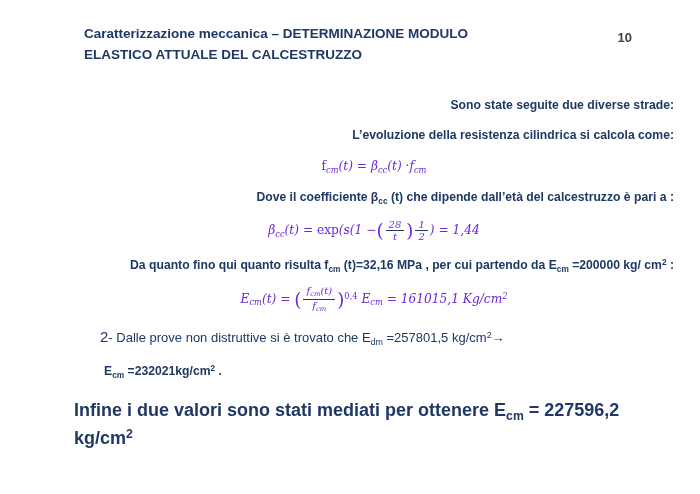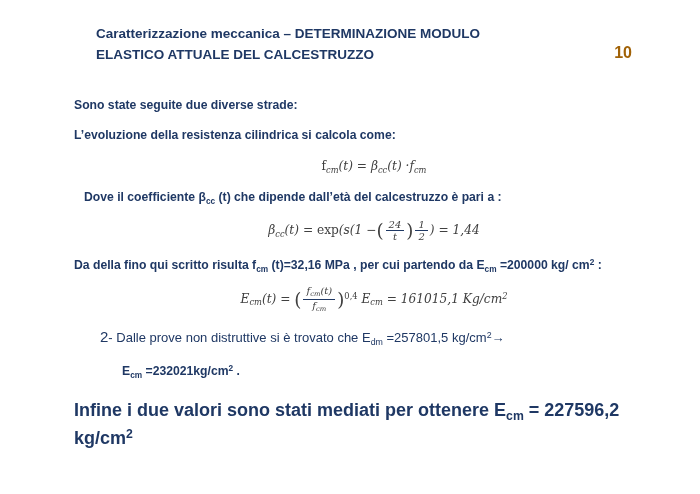--- a/index.html
+++ b/index.html
@@ -16,60 +16,61 @@
     position: relative;
   }
   .slide {
     position: relative;
     width: 700px;
     height: 494px;
     box-sizing: border-box;
   }
   .page-number {
     position: absolute;
-    top: 44px;
+    top: 30px;
     right: 68px;
-    font-size: 16px;
+    font-size: 13px;
     font-weight: bold;
-    color: #a16207;
+    color: #404040;
   }
   .title {
     position: absolute;
-    left: 96px;
+    left: 84px;
     top: 24px;
     width: 470px;
     font-size: 13.5px;
     font-weight: bold;
     line-height: 1.55;
     color: #1f3864;
   }
   .body {
     position: absolute;
     left: 74px;
     top: 96px;
     width: 600px;
     font-size: 12.2px;
     line-height: 1.5;
     color: #1f3864;
   }
   .para {
     font-weight: bold;
     margin: 0 0 12px 0;
+    text-align: right;
   }
   .para.tight {
     margin-bottom: 2px;
   }
   .step1 {
     font-size: 16px;
     font-weight: bold;
   }
   .eq {
     text-align: center;
     font-family: "DejaVu Serif", serif;
-    color: #404040;
+    color: #6d28d9;
     margin: 10px 0 12px 0;
   }
   .it {
     font-style: italic;
   }
   sub {
     font-size: 0.68em;
     vertical-align: -0.32em;
   }
   sup {
@@ -108,21 +109,21 @@
   .step2 {
     margin-left: 26px;
     font-size: 13px;
     font-weight: normal;
     margin-top: 4px;
   }
   .step2 .num2 {
     font-size: 15px;
   }
   .step2-line2 {
-    margin-left: 48px;
+    margin-left: 30px;
     font-weight: bold;
     margin-top: 2px;
   }
   .final {
     margin-top: 16px;
     font-size: 18px;
     font-weight: bold;
     color: #1f3864;
   }
   .eq-serif {
@@ -156,26 +157,26 @@
       <span class="eq-serif nb it">f</span><sub class="eq-serif it">cm</sub><span class="eq-serif it">(t) =</span>
       <span class="eq-serif it">β</span><sub class="eq-serif it">cc</sub><span class="eq-serif it">(t) ·</span><span class="eq-serif it">f</span><sub class="eq-serif it">cm</sub>
     </div>
 
     <p class="para indent1 tight">
       <span>Dove il coefficiente β</span><sub>cc</sub><span> (t) che dipende dall’età del calcestruzzo è pari a :</span>
     </p>
 
     <div class="eq">
       <span class="eq-serif it">β</span><sub class="eq-serif it">cc</sub><span class="eq-serif it">(t) =</span>
-      <span class="eq-serif nb">exp</span><span class="eq-serif it">(s(1 −</span><span class="paren-big">(</span><span class="frac eq-serif"><span class="num">24</span><span class="den it">t</span></span><span class="paren-big">)</span><sup class="frac eq-serif"><span class="num">1</span><span class="den">2</span></sup><span class="eq-serif it">) = 1,44</span>
+      <span class="eq-serif nb">exp</span><span class="eq-serif it">(s(1 −</span><span class="paren-big">(</span><span class="frac eq-serif"><span class="num">28</span><span class="den it">t</span></span><span class="paren-big">)</span><sup class="frac eq-serif"><span class="num">1</span><span class="den">2</span></sup><span class="eq-serif it">) = 1,44</span>
     </div>
 
 
     <p class="para tight">
-      <span>Da della fino qui scritto risulta f</span><sub>cm</sub><span> (t)=32,16 MPa , per cui partendo da E</span><sub>cm</sub><span> =200000 kg/ cm</span><sup>2</sup><span> :</span>
+      <span>Da quanto fino qui quanto risulta f</span><sub>cm</sub><span> (t)=32,16 MPa , per cui partendo da E</span><sub>cm</sub><span> =200000 kg/ cm</span><sup>2</sup><span> :</span>
     </p>
 
     <div class="eq">
       <span class="eq-serif it">E</span><sub class="eq-serif it">cm</sub><span class="eq-serif it">(t) =</span>
       <span class="paren-big">(</span><span class="frac eq-serif"><span class="num it"><span>f</span><sub>cm</sub><span>(t)</span></span><span class="den it"><span>f</span><sub>cm</sub></span></span><span class="paren-big">)</span><sup class="eq-serif nb">0,4</sup>
       <span class="eq-serif it">E</span><sub class="eq-serif it">cm</sub>
       <span class="eq-serif it">= 161015,1 Kg/cm</span><sup class="eq-serif">2</sup>
     </div>
 
     <p class="step2">

